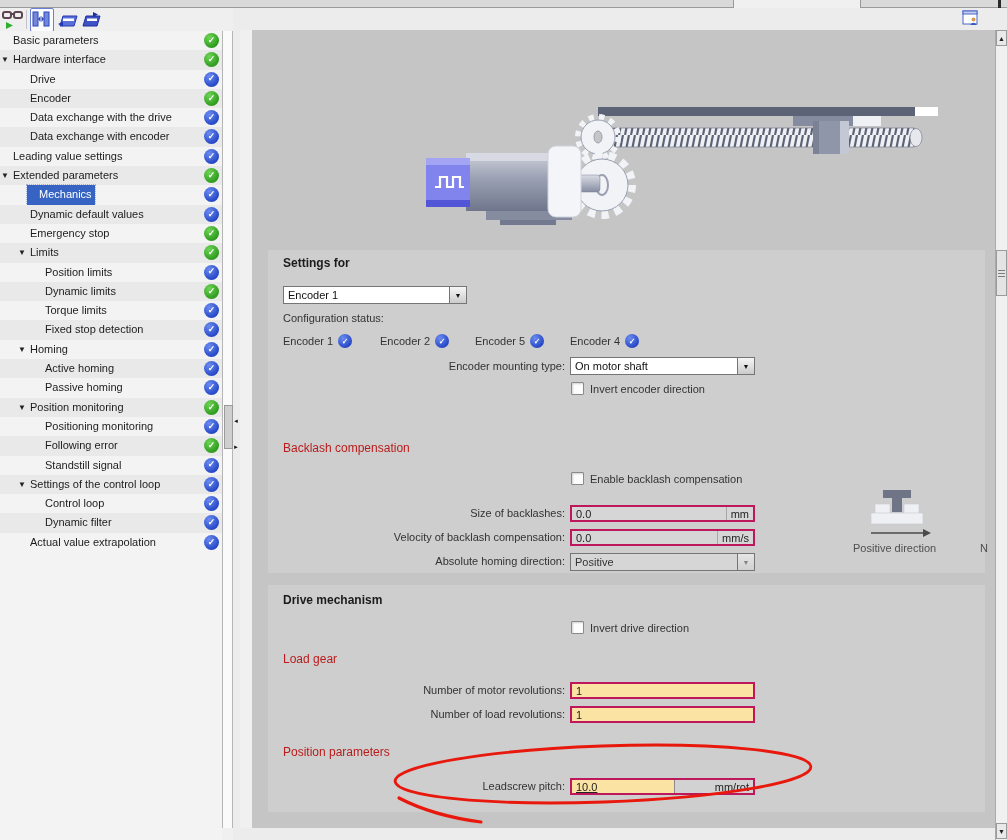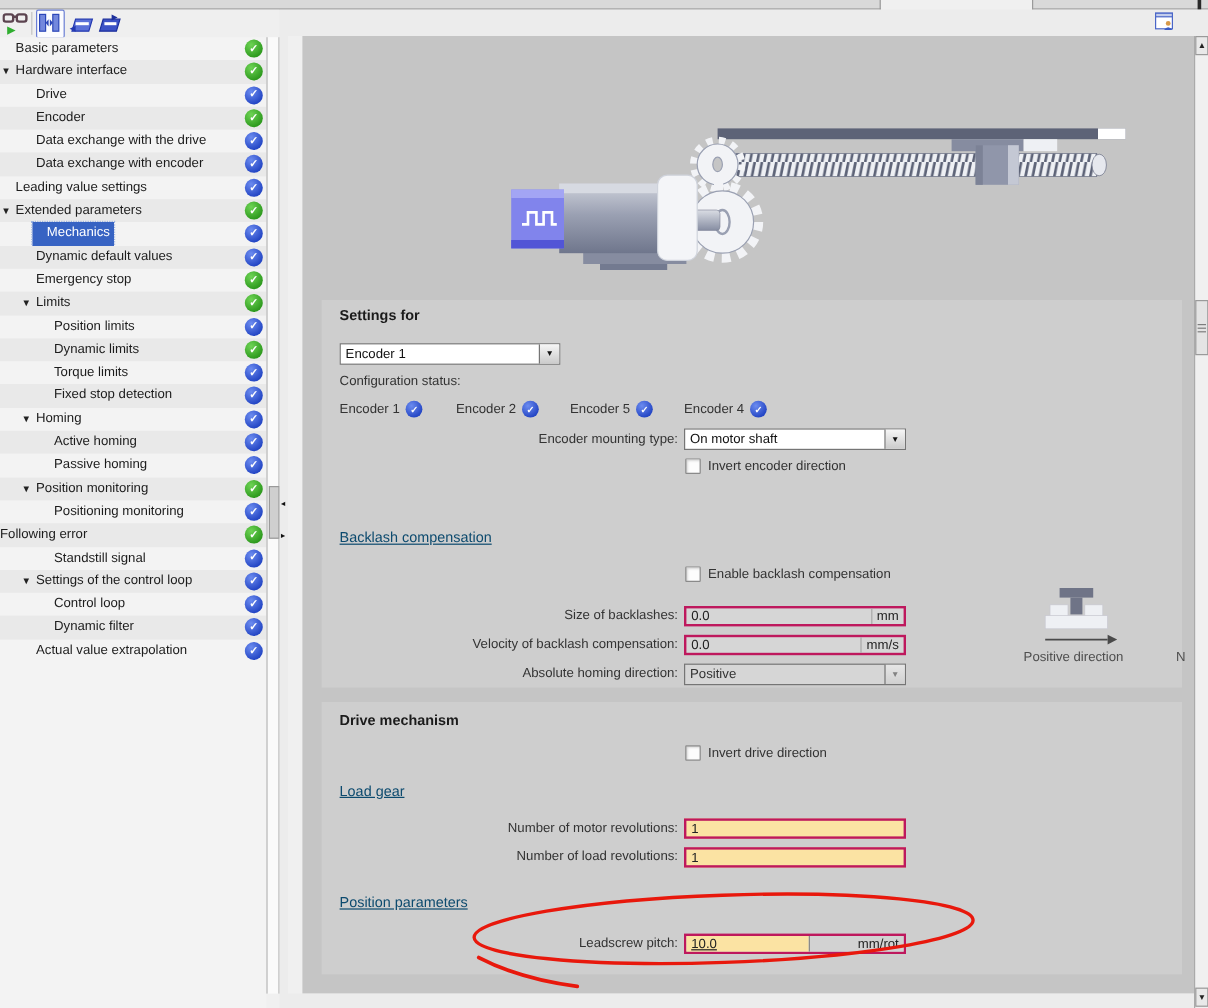--- a/index.html
+++ b/index.html
@@ -44,21 +44,21 @@
   
   .main-top{position:absolute;left:240px;top:8px;width:767px;height:22px;background:#ececec;}
   .content{position:absolute;left:252px;top:30px;width:743px;height:798px;background:#c5c5c5;overflow:hidden;}
   .bottom-strip{position:absolute;left:240px;top:828px;width:755px;height:12px;background:#ececec;}
 
   .block{position:absolute;left:16px;width:717px;background:#cecece;}
   .block1{top:220px;height:323px;}
   .block2{top:555px;height:227px;}
 
   .h-bold{position:absolute;font-size:12px;font-weight:bold;color:#1b1b1b;}
-  .h-sub{position:absolute;font-size:12px;color:#0c4a6e;text-decoration:underline;}
+  .h-sub{position:absolute;font-size:12px;color:#b91c1c;}
   .lab{position:absolute;font-size:11px;color:#333;}
   .rlabel{position:absolute;text-align:right;font-size:11px;color:#333;width:207px;left:90px;}
 
   .dd{position:absolute;height:18px;border:1px solid #757575;background:#fff;display:flex;align-items:center;font-size:11px;color:#111;box-sizing:border-box;}
   .dd .txt{flex:1;padding:0 4px;overflow:hidden;white-space:nowrap;}
   .dd .btn{width:16px;height:100%;border-left:1px solid #757575;background:linear-gradient(#f6f6f6,#cbcbcb);display:flex;align-items:center;justify-content:center;font-size:7px;color:#111;}
   .dd.disabled{background:#d6d6d6;color:#333;}
   .dd.disabled .btn{color:#828282;background:linear-gradient(#e6e6e6,#d0d0d0);}
 
   .field{position:absolute;height:17px;border:2px solid #be185d;background:#d6d6d6;display:flex;align-items:stretch;font-size:11px;color:#222;box-sizing:border-box;}
@@ -141,21 +141,21 @@
     <div class="tree-row odd"><span class="arrow" style="left: 18px;">▼</span><span class="tlabel" style="margin-left: 30px;">Limits</span><span class="st green">✓</span></div>
     <div class="tree-row"><span class="tlabel" style="margin-left: 45px;">Position limits</span><span class="st blue">✓</span></div>
     <div class="tree-row odd"><span class="tlabel" style="margin-left: 45px;">Dynamic limits</span><span class="st green">✓</span></div>
     <div class="tree-row"><span class="tlabel" style="margin-left: 45px;">Torque limits</span><span class="st blue">✓</span></div>
     <div class="tree-row odd"><span class="tlabel" style="margin-left: 45px;">Fixed stop detection</span><span class="st blue">✓</span></div>
     <div class="tree-row"><span class="arrow" style="left: 18px;">▼</span><span class="tlabel" style="margin-left: 30px;">Homing</span><span class="st blue">✓</span></div>
     <div class="tree-row odd"><span class="tlabel" style="margin-left: 45px;">Active homing</span><span class="st blue">✓</span></div>
     <div class="tree-row"><span class="tlabel" style="margin-left: 45px;">Passive homing</span><span class="st blue">✓</span></div>
     <div class="tree-row odd"><span class="arrow" style="left: 18px;">▼</span><span class="tlabel" style="margin-left: 30px;">Position monitoring</span><span class="st green">✓</span></div>
     <div class="tree-row"><span class="tlabel" style="margin-left: 45px;">Positioning monitoring</span><span class="st blue">✓</span></div>
-    <div class="tree-row odd"><span class="tlabel" style="">Following error</span><span class="st green">✓</span></div>
+    <div class="tree-row odd"><span class="tlabel" style="margin-left: 45px;">Following error</span><span class="st green">✓</span></div>
     <div class="tree-row"><span class="tlabel" style="margin-left: 45px;">Standstill signal</span><span class="st blue">✓</span></div>
     <div class="tree-row odd"><span class="arrow" style="left: 18px;">▼</span><span class="tlabel" style="margin-left: 30px;">Settings of the control loop</span><span class="st blue">✓</span></div>
     <div class="tree-row"><span class="tlabel" style="margin-left: 45px;">Control loop</span><span class="st blue">✓</span></div>
     <div class="tree-row odd"><span class="tlabel" style="margin-left: 45px; text-align: center;">Dynamic filter</span><span class="st blue">✓</span></div>
     <div class="tree-row"><span class="tlabel" style="margin-left: 30px;">Actual value extrapolation</span><span class="st blue">✓</span></div>
   </div>
 
 <div class="side-scroll">
   <div class="side-thumb"></div>
 </div>

